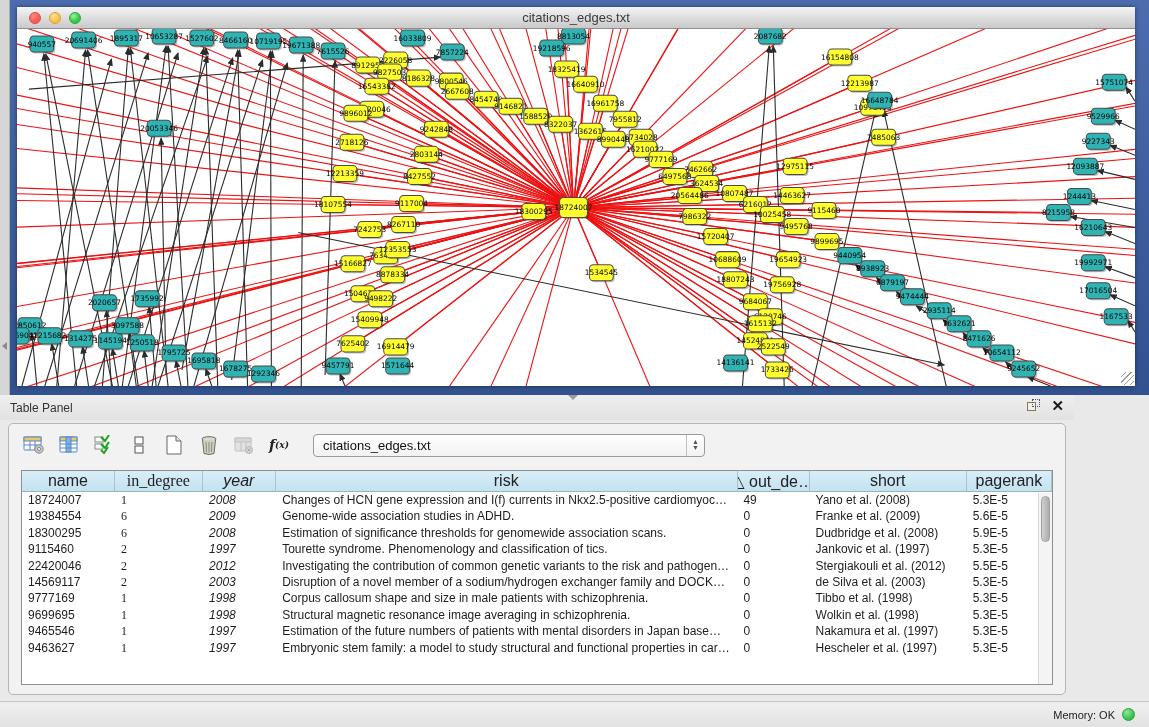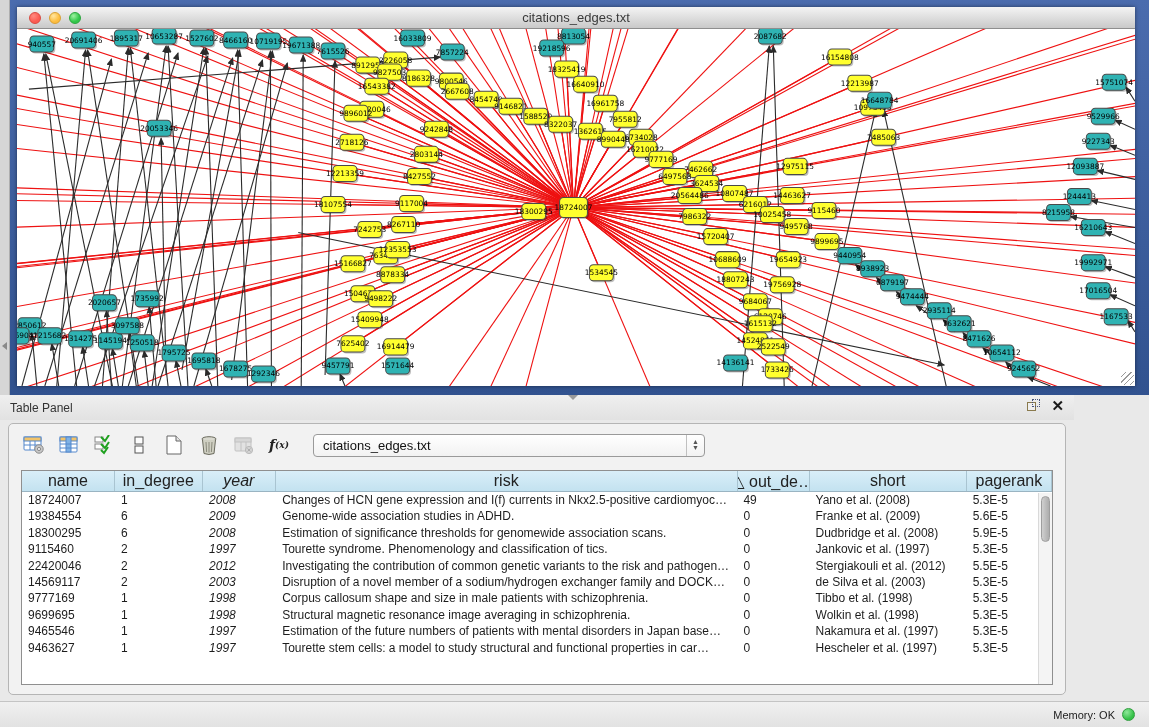--- a/index.html
+++ b/index.html
@@ -59,21 +59,21 @@
   
   #grid-wrap { position:absolute; left:12px; right:12px; top:46px; bottom:9px;
     border:1px solid #8f8f8f; background:#fff; overflow:hidden; }
   #grid-header { display:flex; height:21px; background:linear-gradient(#d9eef8,#c3e2f0);
     border-bottom:1px solid #9ab4c2; }
   .hcell { font-size:16px; color:#222; display:flex; align-items:center; justify-content:center;
     border-right:1px solid #a9c4d1; overflow:hidden; white-space:nowrap; }
   .tr { display:flex; height:16.4px; }
   .td { font-size:12px; color:#1d1d1d; padding-left:6px; white-space:nowrap; overflow:hidden;
     line-height:16.4px; }
-  .c0{width:98px;} .c1{width:93px;} .c2{width:77px;font-style:italic;} .c3{width:488px;} .c4{width:76px;} .c5{width:166px;} .c6{width:90px;}
+  .c0{width:98px;} .c1{width:93px;font-family:Liberation Serif, serif;} .c2{width:77px;font-style:italic;} .c3{width:488px;} .c4{width:76px;} .c5{width:166px;} .c6{width:90px;}
   #v-scrollbar { position:absolute; top:22px; right:0; bottom:0; width:14px; background:#f4f4f4; border-left:1px solid #d9d9d9; }
   #v-thumb { position:absolute; top:3px; left:2px; width:9px; height:46px; border-radius:5px;
     background:linear-gradient(90deg,#cfcfcf,#adadad); border:1px solid #9e9e9e; }
 
   
   #status-bar { position:absolute; left:0; right:0; bottom:0; height:26px; background:linear-gradient(#f0f0f0,#e2e2e2);
     border-top:1px solid #c4c4c4; display:flex; align-items:center; justify-content:flex-end; padding-right:14px; gap:7px;padding-left:24px; }
   #memory-label { font-size:11px; color:#222; }
   #memory-led { width:13px; height:13px; border-radius:50%;
     background:radial-gradient(circle at 35% 30%, #8fe89a, #35c148 65%); border:1px solid #2f9e3e; }
@@ -1131,21 +1131,21 @@
             <div class="td c2">1997</div>
             <div class="td c3">Estimation of the future numbers of patients with mental disorders in Japan base…</div>
             <div class="td c4">0</div>
             <div class="td c5">Nakamura et al. (1997)</div>
             <div class="td c6">5.3E-5</div>
           </div>
           <div class="tr">
             <div class="td c0">9463627</div>
             <div class="td c1">1</div>
             <div class="td c2">1997</div>
-            <div class="td c3">Tourette stem cells: a model to study structural and functional properties in car…</div>
+            <div class="td c3">Embryonic stem family: a model to study structural and functional properties in car…</div>
             <div class="td c4">0</div>
             <div class="td c5">Hescheler et al. (1997)</div>
             <div class="td c6">5.3E-5</div>
           </div>
         </div>
       <div id="v-scrollbar">
         <div id="v-thumb"></div>
       </div>
     </div>
 

